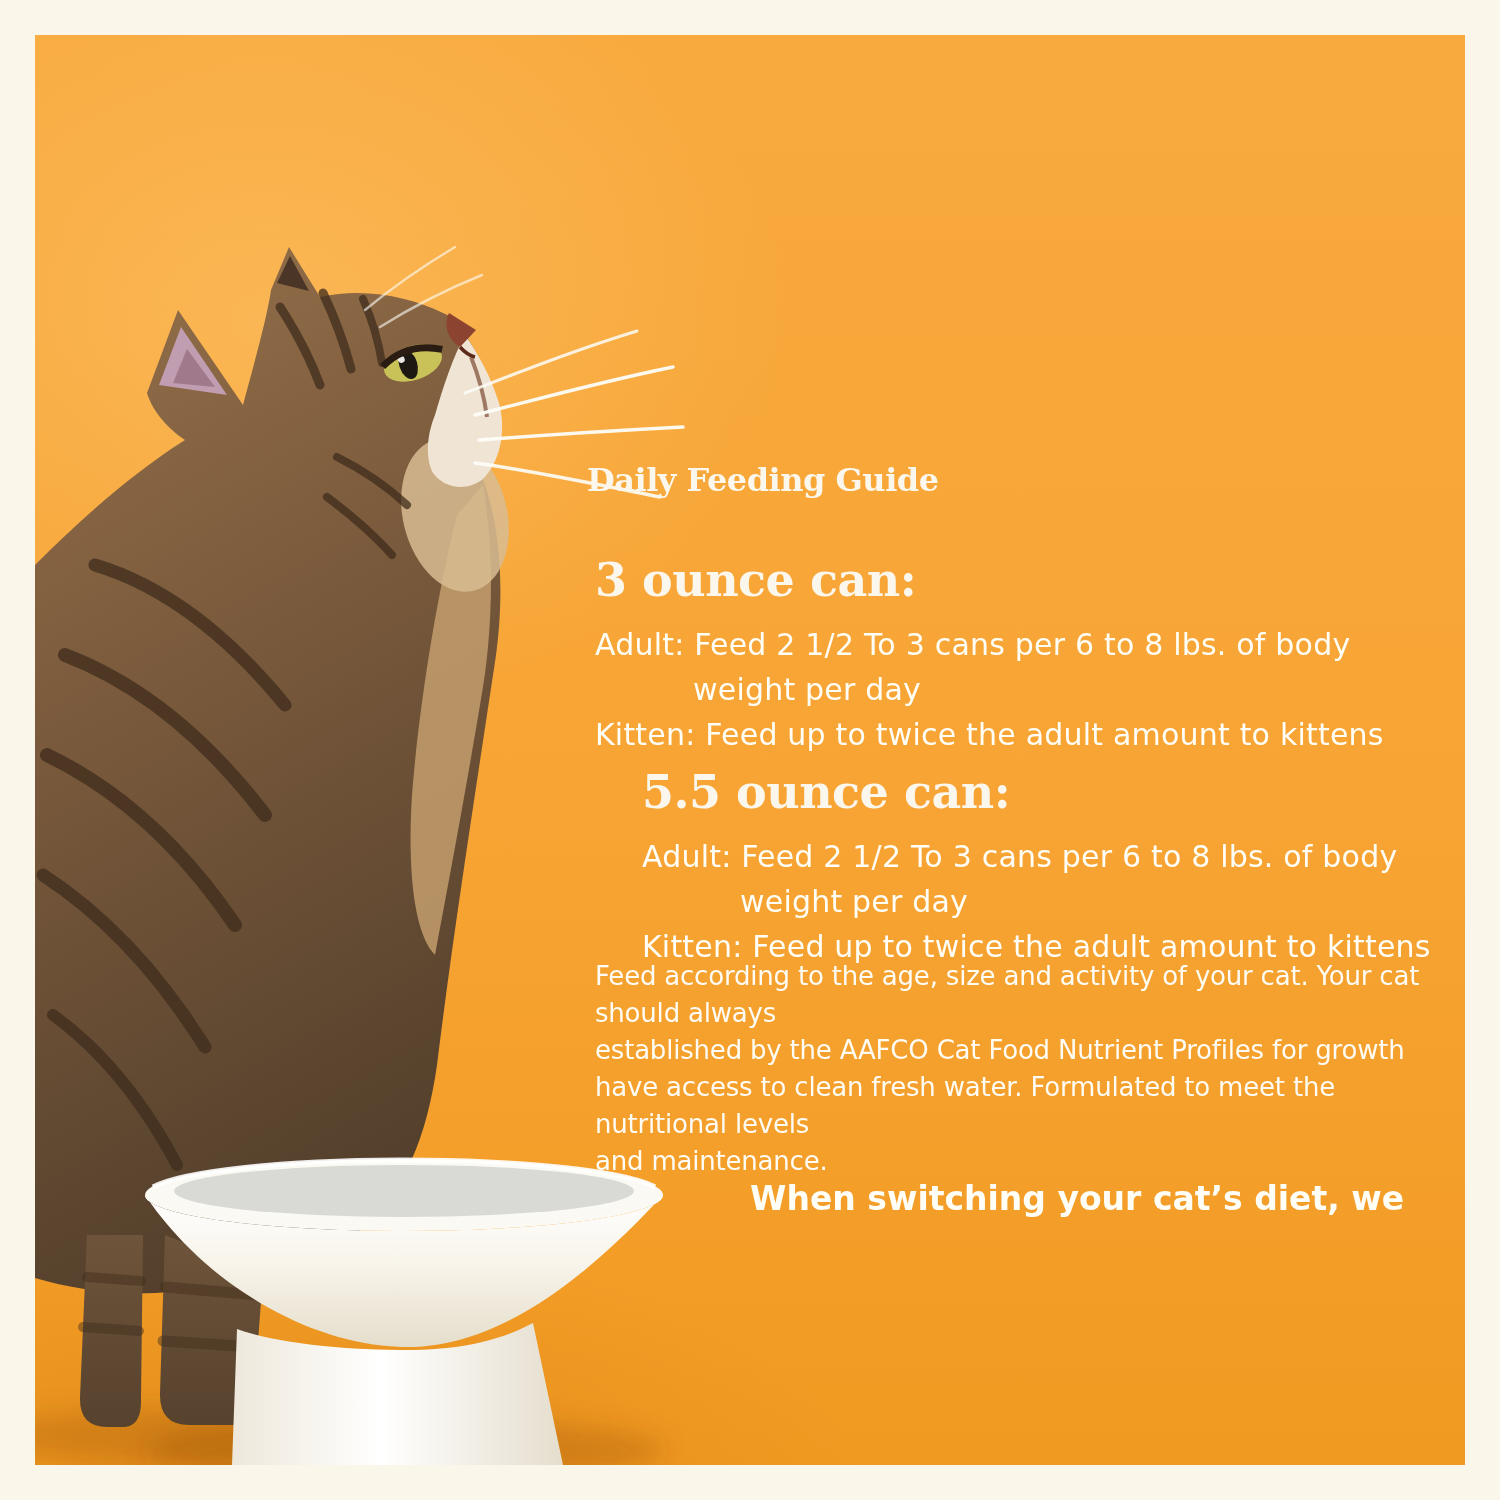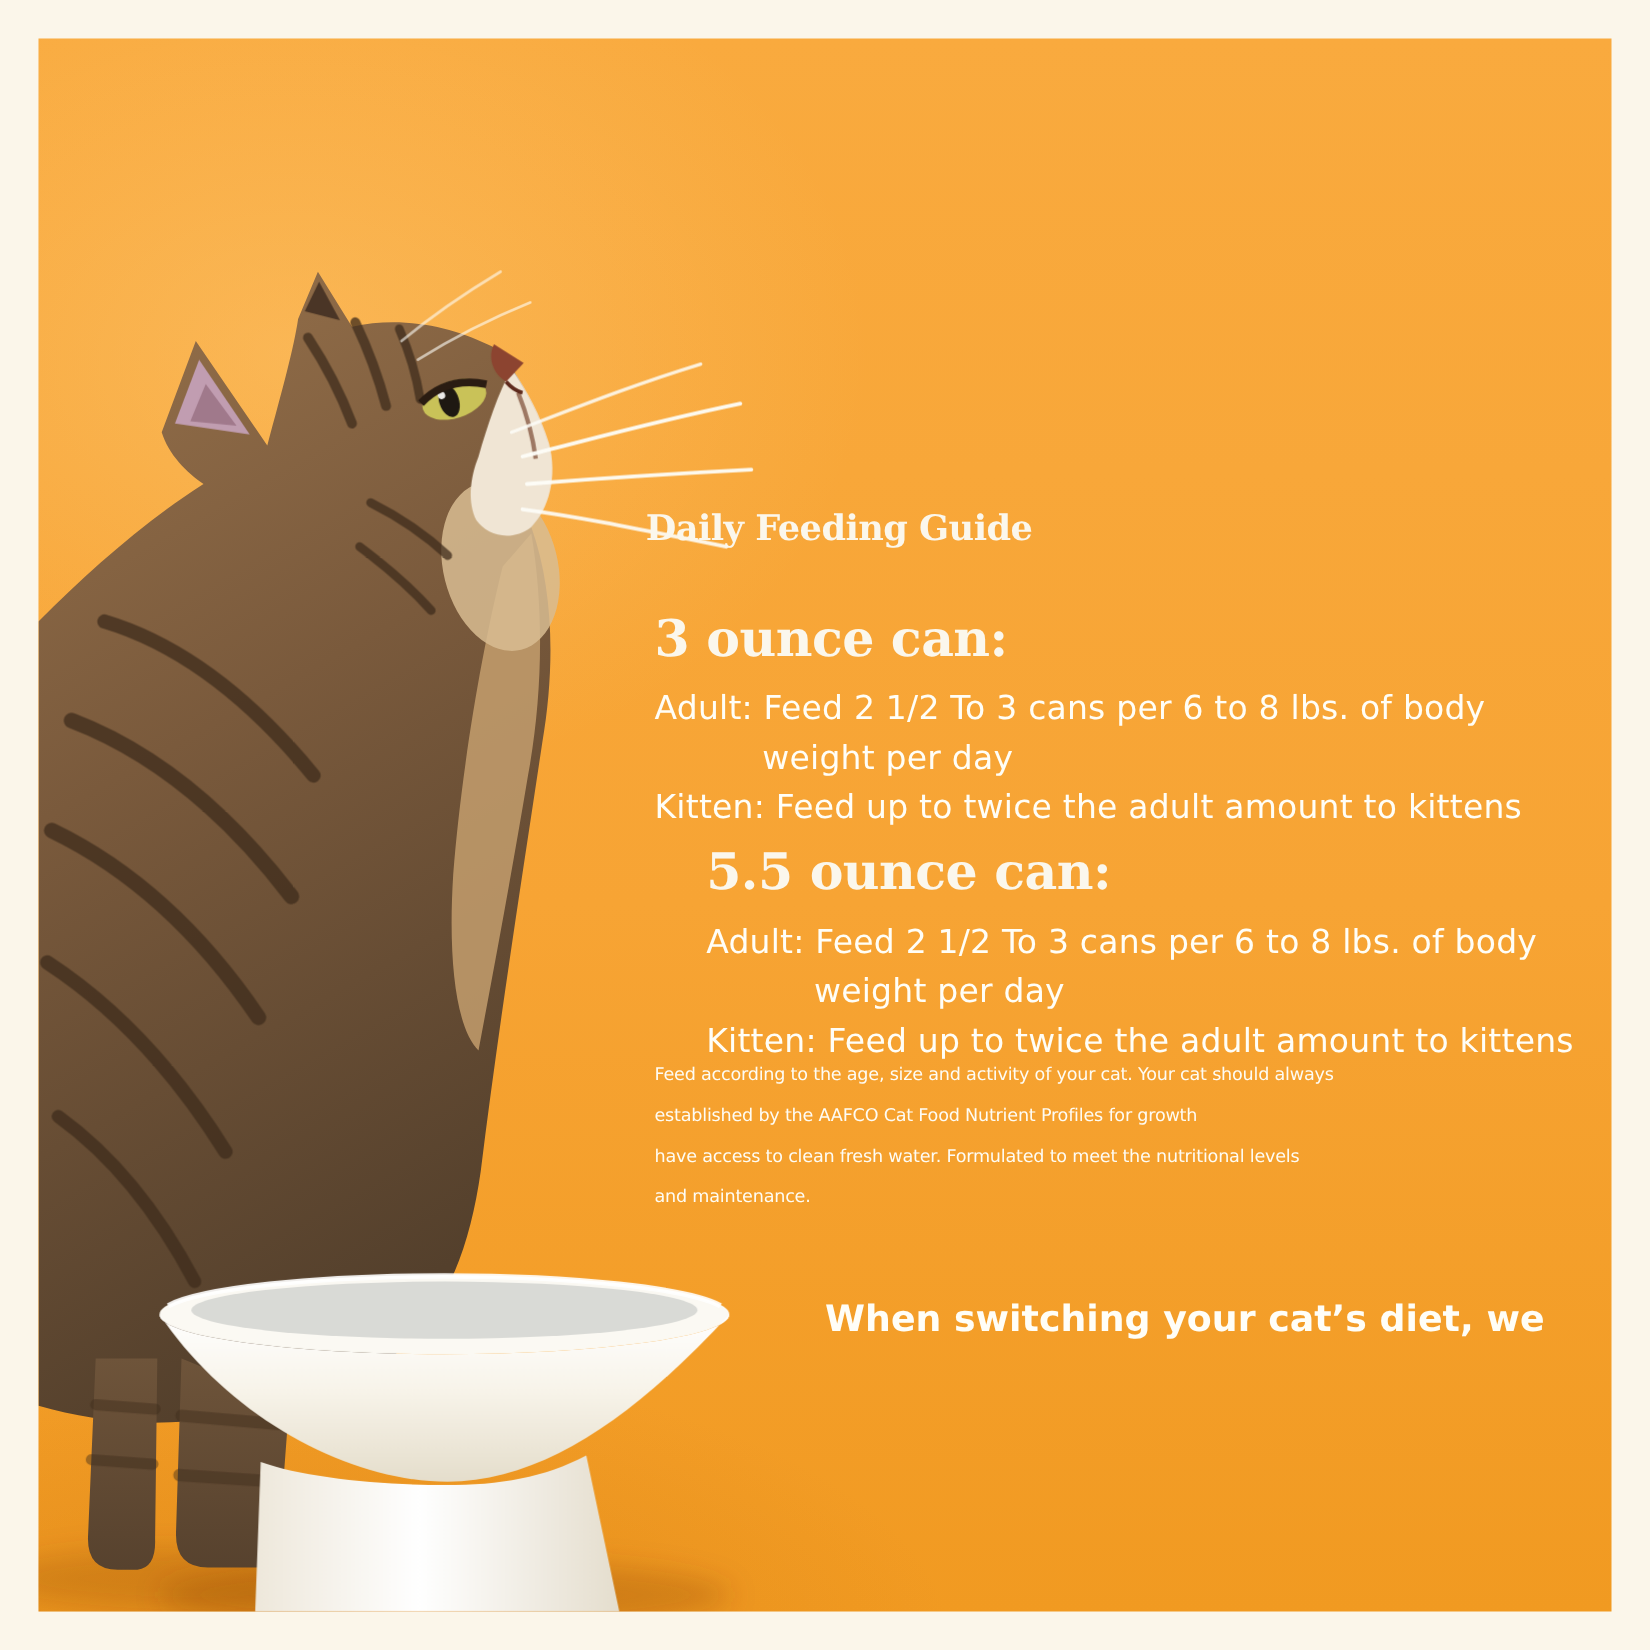--- a/index.html
+++ b/index.html
@@ -33,21 +33,21 @@
   .size-label {
     font-size:46px; font-weight:700; letter-spacing:-0.5px;
     line-height:55px; margin:0 0 14px 0;
   }
   .feed-lines {
     font-size:30px; line-height:45px; color:#FFFEF7; letter-spacing:0.2px;
   }
   .feed-lines .indent { padding-left:98px; }
   .disclaimer {
     position:absolute; left:560px; top:923px; width:850px;
-    font-size:16px; line-height:37px; letter-spacing:-0.2px; color:#FEFCF4;
+    font-size:26px; line-height:37px; letter-spacing:-0.2px; color:#FEFCF4;
   }
   .switch-note {
     position:absolute; left:715px; top:1140px; width:720px;
     font-size:33px; line-height:48px; color:#FFFEF7;font-weight:bold;
   }
   .photo-svg { position:absolute; left:0; top:200px; }
 </style>
 </head>
 <body>
 

